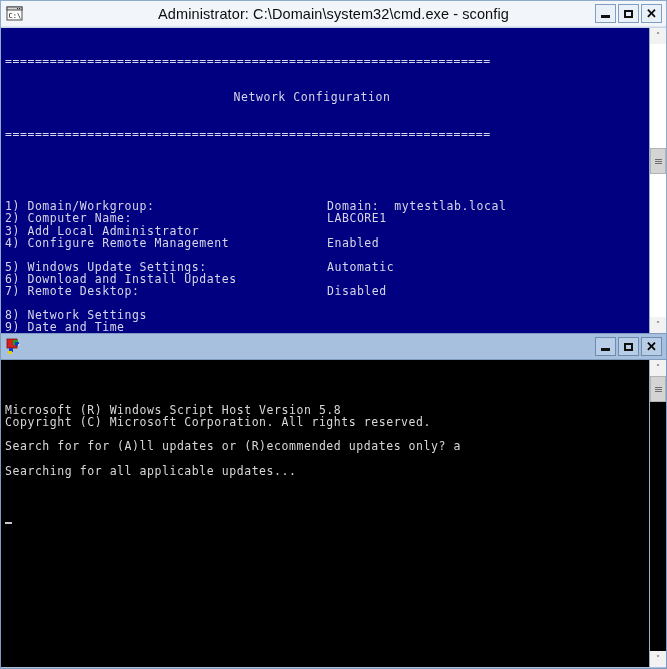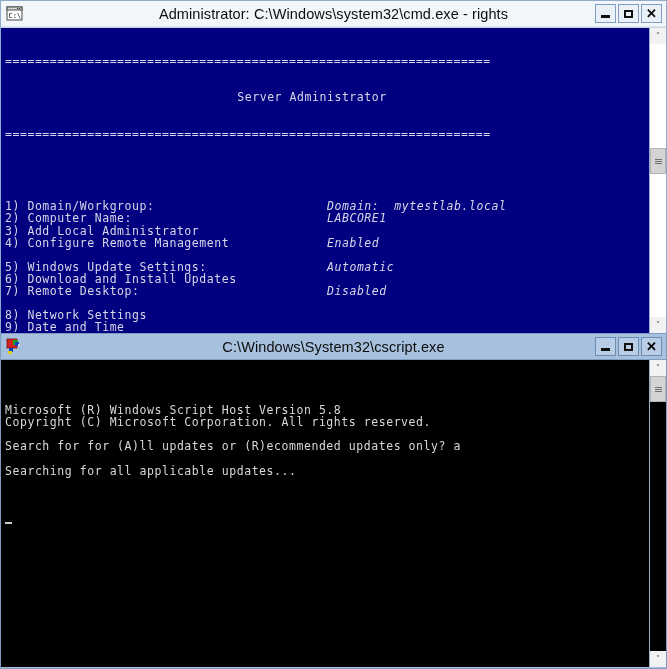--- a/index.html
+++ b/index.html
@@ -199,21 +199,20 @@
   }
 
   .row .lbl {
     display: inline-block;
   }
 
   .row .val {
     position: absolute;
     left: 322px;
     top: 0;
-    font-style: italic;
   }
 
   .cursor {
     display: inline-block;
     width: 7px;
     height: 2px;
     background: #c9c9c9;
     vertical-align: bottom;
     margin-bottom: 1px;
   }
@@ -285,38 +284,38 @@
     <div class="titlebar inactive">
       <span class="title-icon">
         <svg width="20" height="18" viewBox="0 0 20 18">
           <rect x="2" y="2" width="15" height="13" fill="#ffffff" stroke="#4a4a4a" stroke-width="1"></rect>
           <rect x="2" y="2" width="15" height="3" fill="#d9d9d9" stroke="#4a4a4a" stroke-width="1"></rect>
           <rect x="12" y="3" width="1.2" height="1.2" fill="#333"></rect>
           <rect x="14" y="3" width="1.2" height="1.2" fill="#333"></rect>
           <text x="3.6" y="13" font-family="DejaVu Sans Mono, monospace" font-size="7" fill="#111">C:\</text>
         </svg>
       </span>
-      <span class="title-text">Administrator: C:\Windows\system32\cmd.exe - rights</span>
+      <span class="title-text">Administrator: C:\Domain\system32\cmd.exe - sconfig</span>
       <span class="win-buttons">
         <span class="win-btn">
             <i class="glyph-min"></i>
           </span>
         <span class="win-btn">
             <i class="glyph-max"></i>
           </span>
         <span class="win-btn">
             <span class="glyph-close">✕</span>
           </span>
       </span>
     </div>
 
     <div class="console-wrap" id="cmd-body">
       <div class="console" id="cmd-console">
         <div class="line">=================================================================</div>
-        <div class="line" style="text-align:center; padding-right:30px;">Server Administrator</div>
+        <div class="line" style="text-align:center; padding-right:30px;">Network Configuration</div>
         <div class="line">=================================================================</div>
         <div class="line">&nbsp;</div>
         <div id="cmd-menu"><div class="row"><span class="lbl">1) Domain/Workgroup:</span><span class="val">Domain:  mytestlab.local</span></div><div class="row"><span class="lbl">2) Computer Name:</span><span class="val">LABCORE1</span></div><div class="row"><span class="lbl">3) Add Local Administrator</span></div><div class="row"><span class="lbl">4) Configure Remote Management</span><span class="val">Enabled</span></div><div class="row"><span class="lbl">&nbsp;</span></div><div class="row"><span class="lbl">5) Windows Update Settings:</span><span class="val">Automatic</span></div><div class="row"><span class="lbl">6) Download and Install Updates</span></div><div class="row"><span class="lbl">7) Remote Desktop:</span><span class="val">Disabled</span></div><div class="row"><span class="lbl">&nbsp;</span></div><div class="row"><span class="lbl">8) Network Settings</span></div><div class="row"><span class="lbl">9) Date and Time</span></div></div>
         
       </div>
       <div class="scrollbar light">
         <div class="sb-arrow up">˄</div>
         <div class="sb-thumb" id="cmd-thumb">
             <i class="sb-grip"></i>
           </div>
@@ -331,21 +330,20 @@
       <span class="title-icon">
         <svg width="20" height="18" viewBox="0 0 20 18">
           <rect x="2" y="1" width="10" height="9" fill="#d62020" stroke="#7a0f0f" stroke-width="0.8"></rect>
           <rect x="8" y="2" width="5" height="5" fill="#18a018"></rect>
           <rect x="10" y="4" width="4" height="4" fill="#1040c8"></rect>
           <rect x="4" y="10" width="4" height="4" fill="#1040c8"></rect>
           <rect x="3" y="13" width="4" height="3" fill="#e8d010"></rect>
           <rect x="13" y="6" width="2" height="2" fill="#cfcfcf"></rect>
         </svg>
       </span>
-      <span class="title-text">C:\Windows\System32\cscript.exe</span>
       <span class="win-buttons">
         <span class="win-btn">
             <i class="glyph-min"></i>
           </span>
         <span class="win-btn">
             <i class="glyph-max"></i>
           </span>
         <span class="win-btn close-active">
             <span class="glyph-close">✕</span>
           </span>

